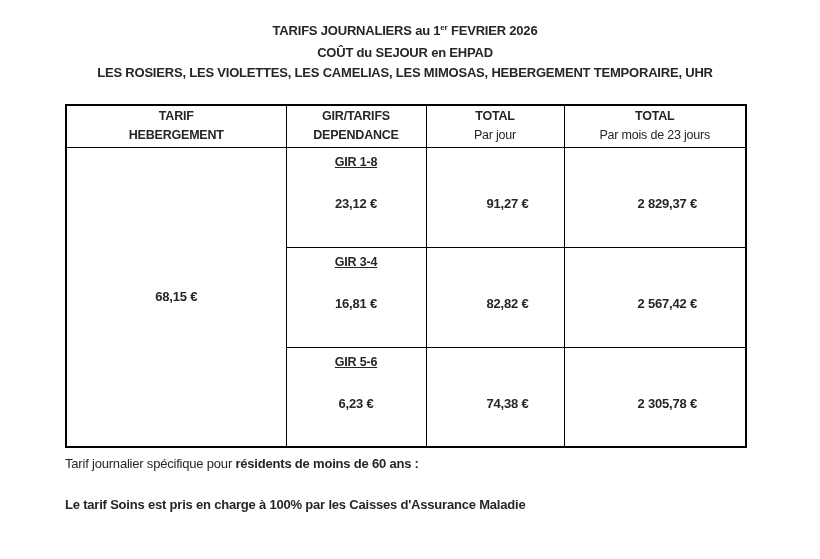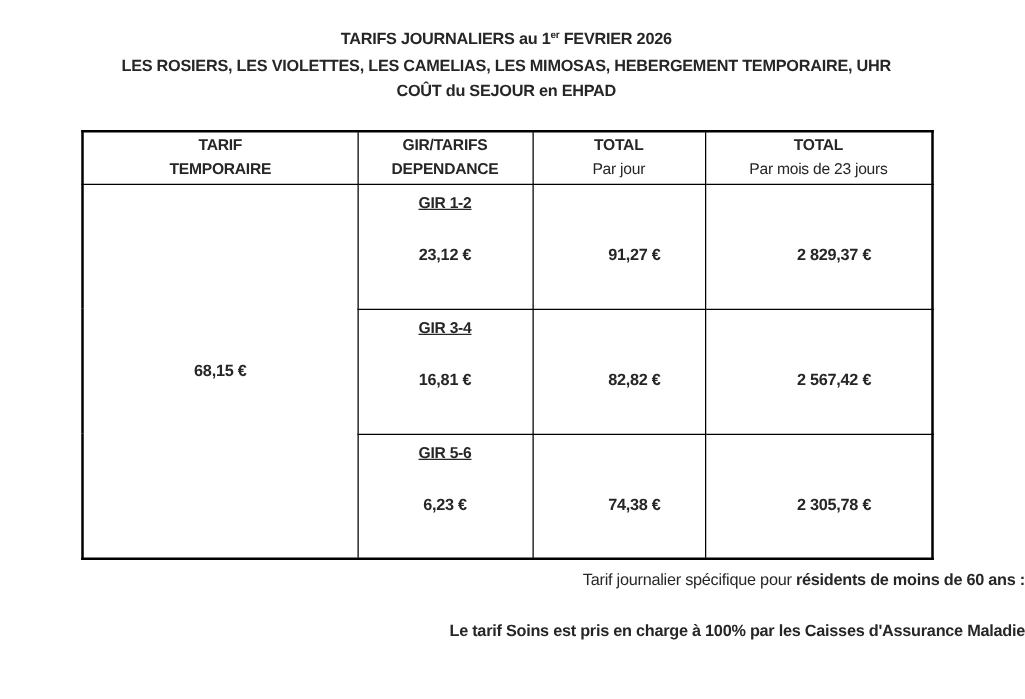--- a/index.html
+++ b/index.html
@@ -79,52 +79,51 @@
   .val {
     font-weight: bold;
     font-size: 13px;
     letter-spacing: -0.2px;
   }
   
   .notes {
     margin: 6px 0 0 65px;
     font-size: 13px;
     letter-spacing: -0.2px;
-    text-align: right;
   }
   .note {
     margin: 0;
     line-height: 20px;
   }
   .note b, .note strong { font-weight: bold; }
   .note-last { margin-top: 21px; }
 </style>
 </head>
 <body>
 
 <div class="page">
 
   <header class="titles">
     <div class="title-line"><span>TARIFS JOURNALIERS au 1</span><span class="title-sup">er</span><span> FEVRIER 2026</span></div>
+    <div class="title-line">COÛT du SEJOUR en EHPAD</div>
     <div class="title-line">LES ROSIERS, LES VIOLETTES, LES CAMELIAS, LES MIMOSAS, HEBERGEMENT TEMPORAIRE, UHR</div>
-    <div class="title-line">COÛT du SEJOUR en EHPAD</div>
   </header>
 
   <table class="tariff">
     <colgroup>
       <col style="width:220px">
       <col style="width:140px">
       <col style="width:138px">
       <col style="width:182px">
     </colgroup>
     <thead>
       <tr>
         <th>
           <div class="h-bold">TARIF</div>
-          <div class="h-bold">TEMPORAIRE</div>
+          <div class="h-bold">HEBERGEMENT</div>
         </th>
         <th>
           <div class="h-bold">GIR/TARIFS</div>
           <div class="h-bold">DEPENDANCE</div>
         </th>
         <th>
           <div class="h-bold">TOTAL</div>
           <div class="h-reg">Par jour</div>
         </th>
         <th>
@@ -132,21 +131,21 @@
           <div class="h-reg">Par mois de 23 jours</div>
         </th>
       </tr>
     </thead>
     <tbody>
       <tr>
         <td class="heb-cell" rowspan="3">
           <span>68,15 €</span>
         </td>
         <td class="gir-cell">
-          <div class="gir-label">GIR 1-2</div>
+          <div class="gir-label">GIR 1-8</div>
           <div class="val">23,12 €</div>
         </td>
         <td class="num-cell">
           <div class="val">91,27 €</div>
         </td>
         <td class="num-cell">
           <div class="val">2 829,37 €</div>
         </td>
       </tr>
       <tr>

